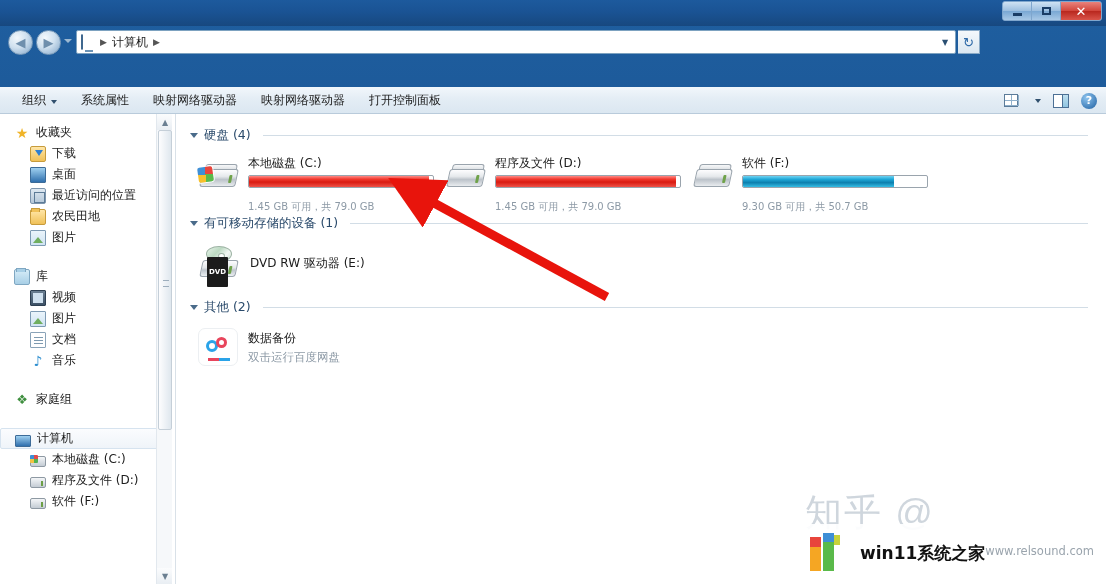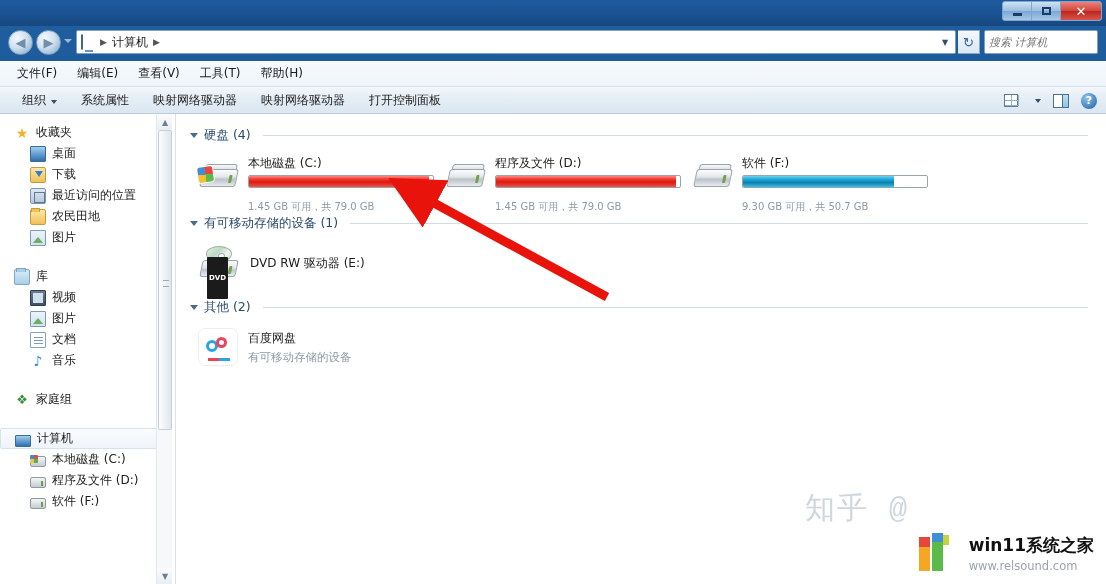--- a/index.html
+++ b/index.html
@@ -205,21 +205,21 @@
   
   .dvd-ico{position:absolute;left:2px;top:2px;width:38px;height:34px;}
   .dvd-disc{position:absolute;left:6px;top:0px;width:26px;height:16px;border-radius:50%;
     background:linear-gradient(135deg,#e8f4ea,#bcd9c2 40%,#f2f7f3 70%,#cfe0d4);border:1px solid #9db3a4;}
   .dvd-disc:after{content:"";position:absolute;left:11px;top:6px;width:5px;height:4px;border-radius:50%;background:#fff;border:1px solid #9db3a4;}
   .dvd-tray{position:absolute;left:1px;top:14px;width:36px;height:17px;
     background:linear-gradient(180deg,#fdfdfe 0%,#e3e7ea 45%,#bfc6cd 60%,#eceff2 100%);
     border:1px solid #9aa4ad;border-radius:3px;transform:skewX(-12deg);}
   .dvd-tray:after{content:"";position:absolute;right:4px;top:5px;width:3px;height:8px;background:#6fa24a;border-radius:1px;}
   .dvd-label{position:absolute;left:7px;top:11px;background:#1b1b1b;color:#fff;font-size:7px;
-    font-weight:bold;padding:17px 2px;border-radius:1px;letter-spacing:0px;}
+    font-weight:bold;padding:11px 2px;border-radius:1px;letter-spacing:0px;}
   .simple-tile { width:270px; height:46px; display:flex; align-items:center; gap:10px; cursor:pointer; padding:4px; }
   .baidu-ico{width:40px;height:38px;border-radius:7px;background:#ffffff;border:1px solid #eceff2;position:relative;}
   .baidu-ico .b1{position:absolute;left:7px;top:11px;width:12px;height:12px;border:3px solid #2aa3e8;border-radius:50%;}
   .baidu-ico .b2{position:absolute;left:17px;top:8px;width:11px;height:11px;border:3px solid #e8455c;border-radius:50%;}
   .baidu-ico .b3{position:absolute;left:9px;bottom:4px;width:11px;height:3px;background:#e8455c;}
   .baidu-ico .b4{position:absolute;left:20px;bottom:4px;width:11px;height:3px;background:#2aa3e8;}
   .cam-ico{width:40px;height:38px;position:relative;}
   .cam-ball{position:absolute;left:4px;top:1px;width:28px;height:26px;border-radius:50%;
     background:radial-gradient(circle at 38% 32%,#f2f6fa 0%,#b9c7d4 45%,#7e8e9d 75%,#dbe3ea 100%);
     border:1px solid #8b98a6;}
@@ -227,35 +227,35 @@
     background:radial-gradient(circle at 35% 30%,#7fc4ef,#14507f 70%,#0b3354);border:1px solid #4b6e8c;}
   .cam-stand{position:absolute;left:13px;top:24px;width:8px;height:7px;background:linear-gradient(180deg,#c8d2db,#8e9aa6);}
   .cam-base{position:absolute;left:5px;bottom:0px;width:26px;height:5px;border-radius:50%;
     background:linear-gradient(180deg,#dde4ea,#9aa6b2);border:1px solid #8b98a6;}
   .stxt-name{font-size:12px;color:#1b1b1b;}
   .stxt-sub{font-size:11.5px;color:#8d9aa6;margin-top:3px;}
   
   #arrow { position:absolute; left:0; top:0; width:1106px; height:584px; pointer-events:none; }
   
   #zhihu {
-    position:absolute; left:805px; top:488px; font-size:30px; color:#cfd6dd;
-    letter-spacing:2px; font-family:Liberation Mono, monospace; white-space:nowrap;
+    position:absolute; left:805px; top:488px; font-size:37px; color:#cfd6dd;
+    letter-spacing:2px; font-family:Liberation Sans, sans-serif; white-space:nowrap;
   }
   #brand {
     position:absolute; right:4px; bottom:2px; height:58px; display:flex; align-items:center;
     gap:8px; padding:4px 8px; background:rgba(255,255,255,0.92); border-radius:3px;
   }
   #brandlogo { width:42px;height:40px;position:relative; }
   .bl { position:absolute; }
   .bl1{left:0;top:4px;width:11px;height:12px;background:#e8453c;}
   .bl2{left:0;top:14px;width:11px;height:24px;background:#f5a623;}
   .bl3{left:13px;top:0px;width:11px;height:11px;background:#3f8fd6;}
   .bl4{left:13px;top:9px;width:11px;height:29px;background:#5aba4a;}
   .bl5{left:24px;top:2px;width:6px;height:10px;background:#c8d23a;}
-  #brandtxt { display:flex; flex-direction:column; }
+  #brandtxt { display:flex; flex-direction:row; }
   #brandname { font-size:17px; font-weight:bold; color:#111; white-space:nowrap; }
   #brandurl { font-size:11.5px; color:#9aa4ad; margin-top:2px; white-space:nowrap;}
 </style>
 </head>
 <body>
 
 <div id="window">
 
   <div id="titlebar">
     <div id="wincontrols">
@@ -281,33 +281,22 @@
         <span class="crumb-ico"><span class="pcicon"></span></span>
         <span class="crumb-sep">▶</span>
         <span class="crumb-txt">计算机</span>
         <span class="crumb-sep">▶</span>
       </div>
       <div id="addrdrop">▼</div>
     </div>
 
     <div id="refreshbtn">↻</div>
 
-    <div id="searchbox">
-      <input id="searchinput" placeholder="搜索 计算机" style="">
-
-    </div>
   </div>
 
-  <div id="menubar">
-    <div class="menuitem">文件(F)</div>
-    <div class="menuitem">编辑(E)</div>
-    <div class="menuitem">查看(V)</div>
-    <div class="menuitem">工具(T)</div>
-    <div class="menuitem">帮助(H)</div>
-  </div>
 
   <div id="toolbar">
     <div class="tbitem"><span>组织</span><span class="tb-caret"></span></div>
     <div class="tbitem">系统属性</div>
     <div class="tbitem">映射网络驱动器</div>
     <div class="tbitem">映射网络驱动器</div>
     <div class="tbitem">打开控制面板</div>
     <div id="tbright">
       <div class="tbicon">
         <span class="viewico">
@@ -335,26 +324,26 @@
   <div id="body">
 
     <div id="sidebar">
 
       <div class="navgroup">
         <div class="navrow">
           <span class="ico ico-star">★</span>
           <span>收藏夹</span>
         </div>
         <div class="navrow child">
+          <span class="ico ico-dl"></span>
+          <span>下载</span>
+        </div>
+        <div class="navrow child">
           <span class="ico ico-desktop"></span>
           <span>桌面</span>
-        </div>
-        <div class="navrow child">
-          <span class="ico ico-dl"></span>
-          <span>下载</span>
         </div>
         <div class="navrow child">
           <span class="ico ico-recent"></span>
           <span>最近访问的位置</span>
         </div>
         <div class="navrow child">
           <span class="ico ico-folder"></span>
           <span>农民田地</span>
         </div>
         <div class="navrow child">
@@ -509,22 +498,22 @@
       </div>
       <div class="tiles">
         <div class="simple-tile">
           <div class="baidu-ico">
             <span class="b1"></span>
               <span class="b2"></span>
               <span class="b3"></span>
               <span class="b4"></span>
           </div>
           <div>
-            <div class="stxt-name">百度网盘</div>
-            <div class="stxt-sub">有可移动存储的设备</div>
+            <div class="stxt-name">数据备份</div>
+            <div class="stxt-sub">双击运行百度网盘</div>
           </div>
         </div>
       </div>
 
     </div>
   </div>
 
   <svg id="arrow">
     <defs>
       <marker id="ah" markerWidth="6" markerHeight="6" refX="1.6" refY="3" orient="auto">

